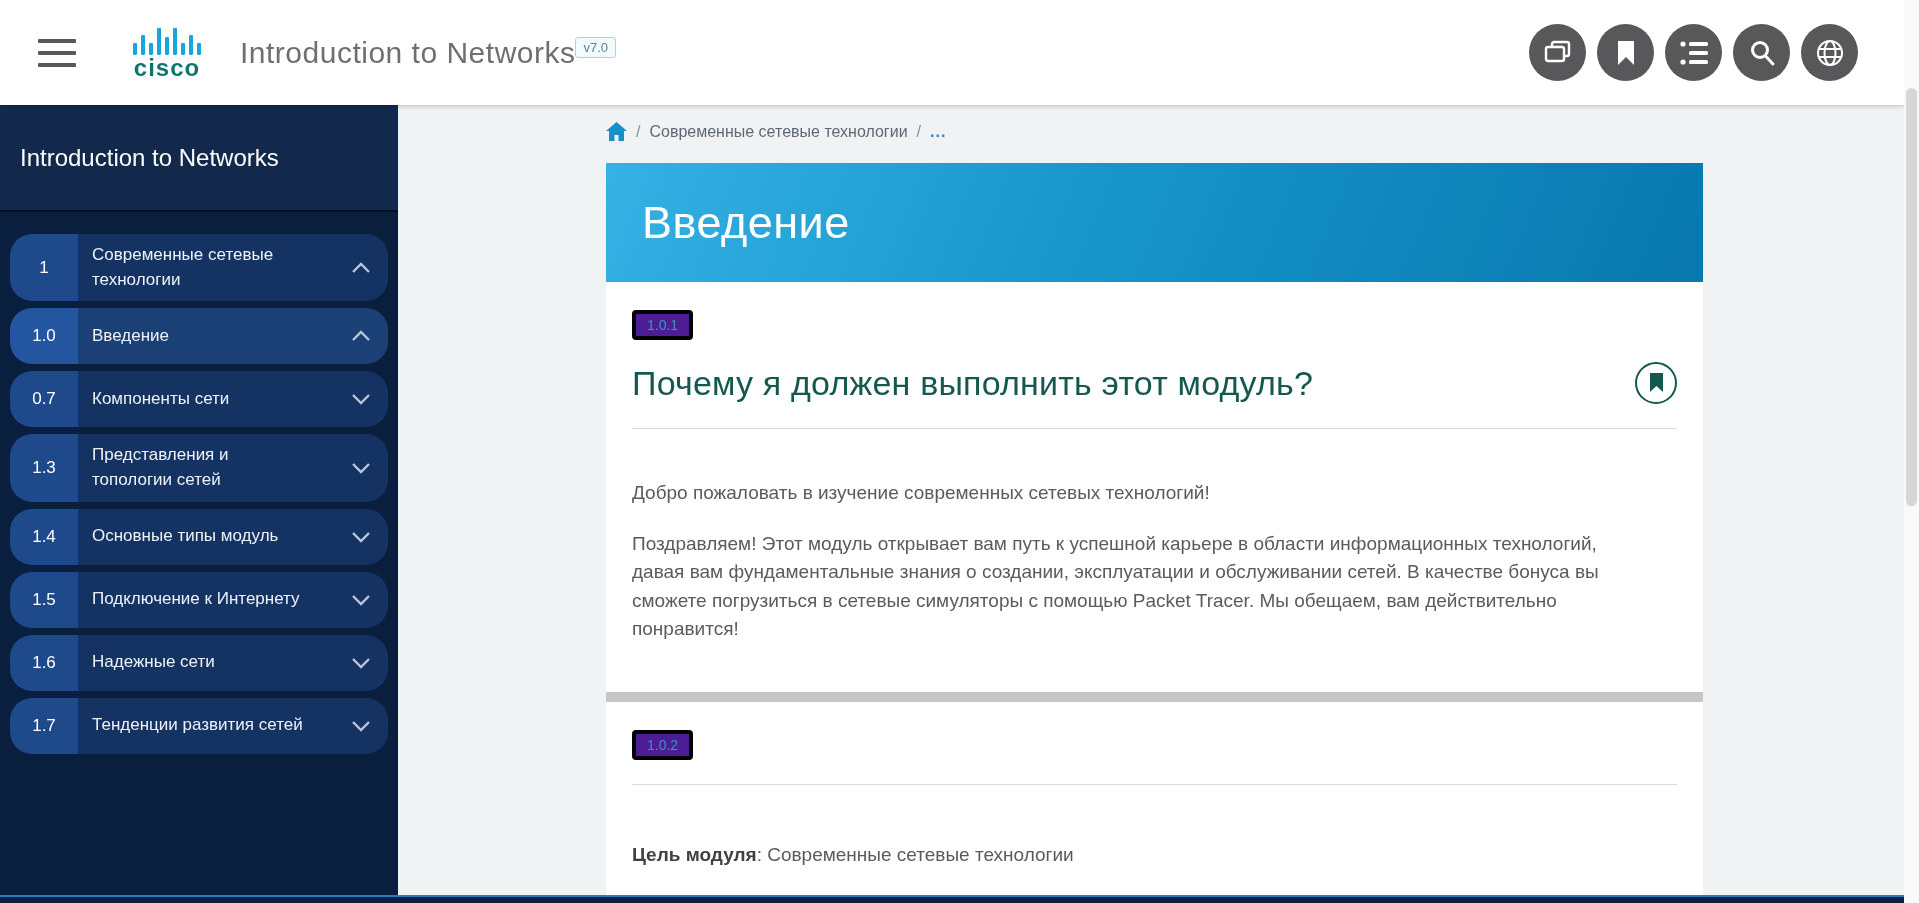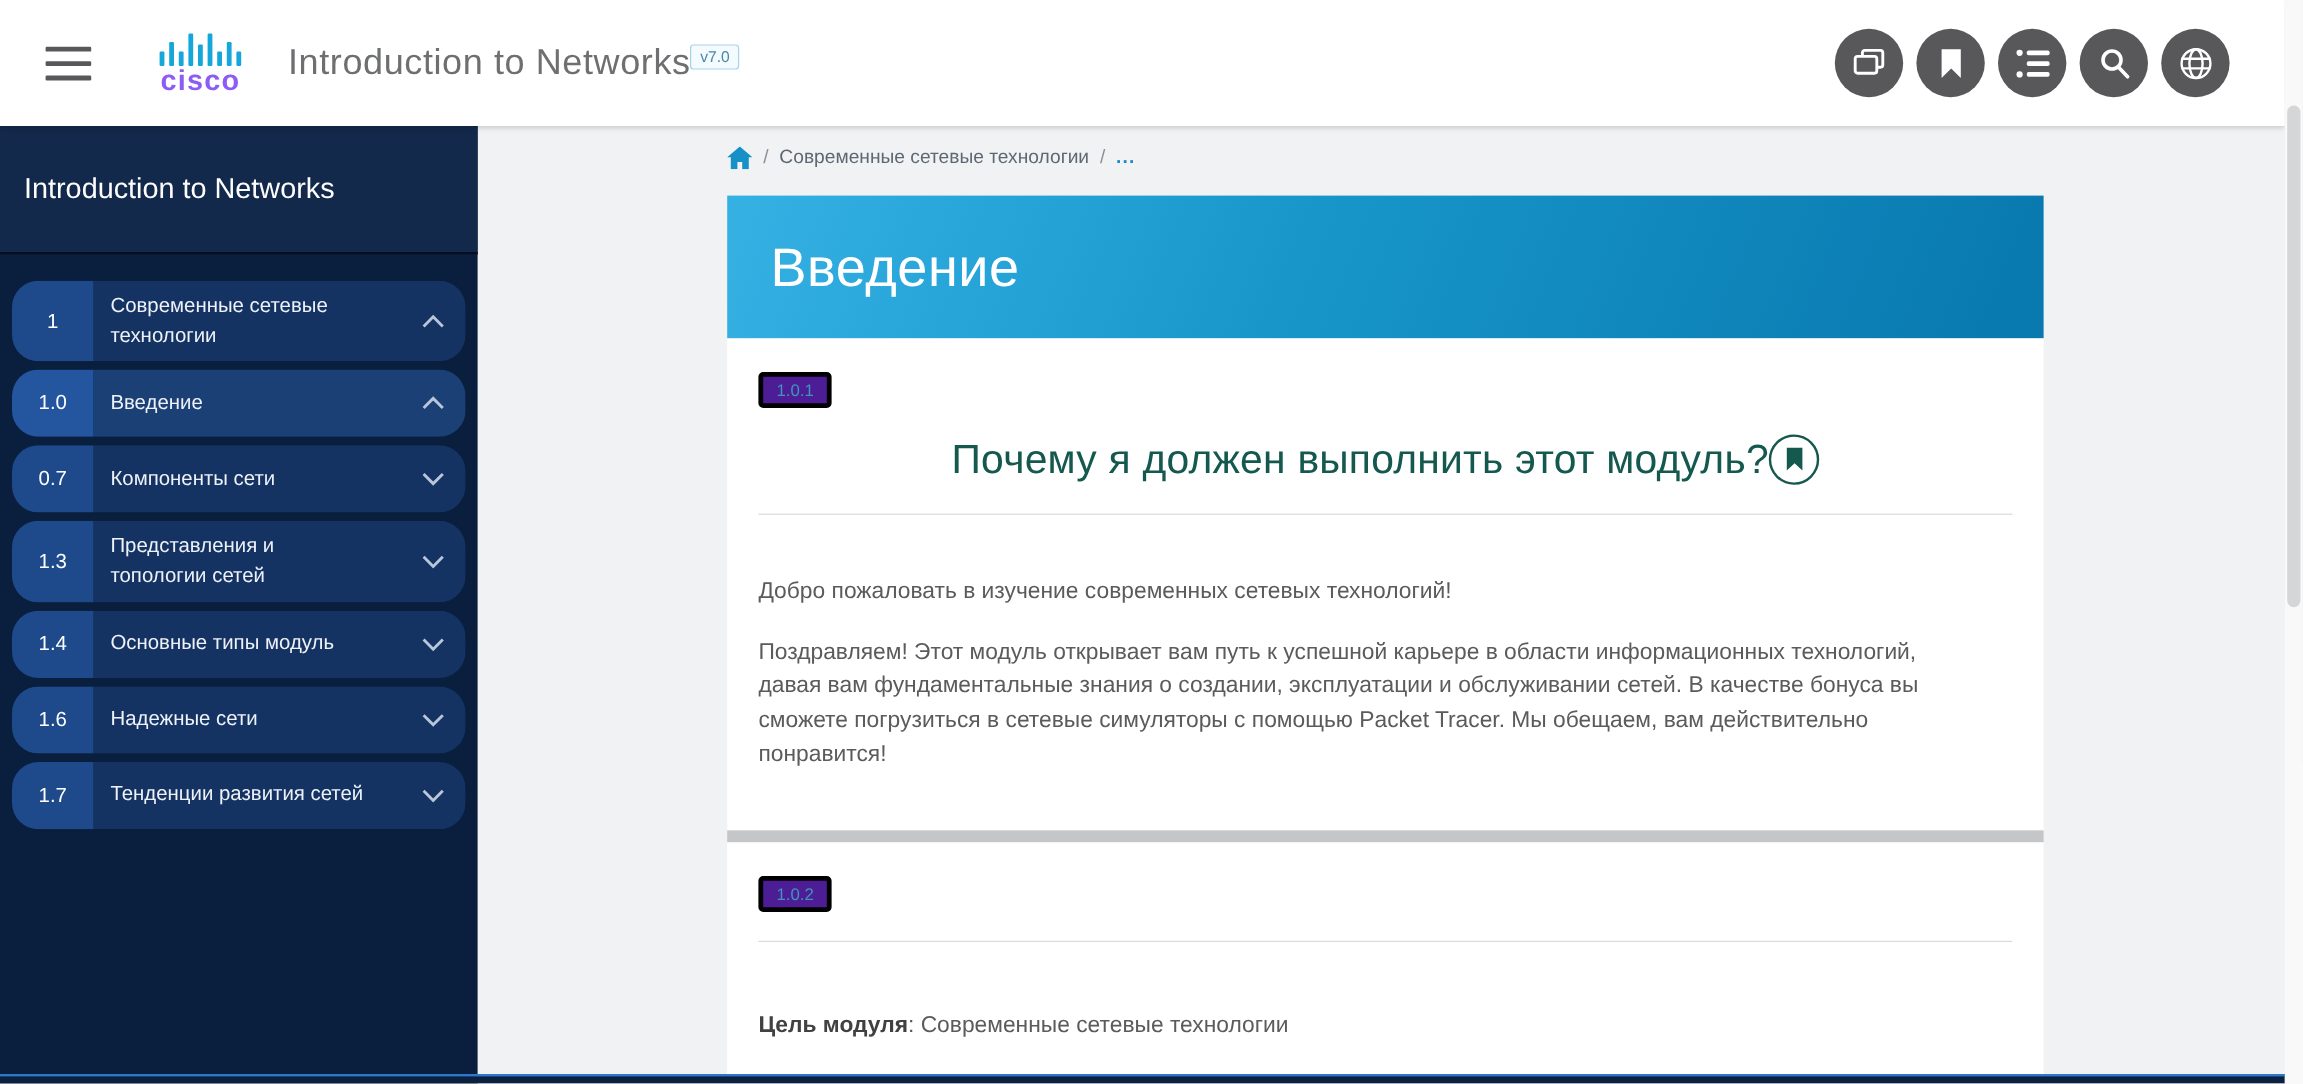--- a/index.html
+++ b/index.html
@@ -16,21 +16,21 @@
     background:#ffffff; z-index:20;
     display:flex; align-items:center;
     box-shadow:0 1px 5px rgba(0,0,0,.22);
   }
   .hamburger { margin-left:36px; width:44px; height:34px; background:none; border:none; cursor:pointer;
     display:flex; flex-direction:column; justify-content:space-between; padding:3px 2px; }
   .hamburger span { display:block; width:38px; height:4px; background:#58585b; border-radius:1px; }
   .logo { margin-left:44px; display:flex; flex-direction:column; align-items:center; width:86px; }
   .logo-bars { display:flex; align-items:flex-end; gap:4px; height:30px; }
   .logo-bars i { display:block; width:4px; background:#15a6da; border-radius:1px; }
-  .logo-text { font-size:24px; font-weight:bold; letter-spacing:1px; color:#8b5cf6; line-height:1; margin-top:1px; }
+  .logo-text { font-size:24px; font-weight:bold; letter-spacing:1px; color:#0f766e; line-height:1; margin-top:1px; }
   .app-title { margin-left:30px; font-size:30px; color:#6e6f71; font-weight:400; letter-spacing:.5px; }
   .version-badge { margin-top:-10px; font-size:13px; color:#4b87a8; background:#f4fbfe;
     border:1px solid #a5d3e8; border-radius:3px; padding:2px 7px; }
   .header-spacer { flex:1; }
   .header-icons { display:flex; gap:11px; margin-right:46px; }
   .icon-btn { width:57px; height:57px; border-radius:50%; background:#58585b; border:none; cursor:pointer;
     display:flex; align-items:center; justify-content:center; }
   .icon-btn svg { display:block; }
 
   
@@ -59,21 +59,21 @@
   .crumb-dots { color:#2287c5; font-weight:bold; letter-spacing:1px; cursor:pointer; }
   .home-link { display:flex; align-items:center; cursor:pointer; }
 
   .banner { margin-top:22px; height:119px; display:flex; align-items:center; padding-left:36px;
     background:linear-gradient(112deg,#35b1e4 0%,#1795c9 45%,#0878ae 100%); }
   .banner-title { color:#ffffff; font-size:45px; font-weight:400; letter-spacing:.5px; }
 
   .card-section { background:#ffffff; padding:28px 26px 48px 26px; }
   .sec-badge { display:inline-block; font-size:14px; color:#4192bc; background:#4c1d95;
     border:4px solid #000000; border-radius:4px; padding:3px 11px; }
-  .heading-row { display:flex; align-items:center; justify-content:center; margin-top:22px; }
+  .heading-row { display:flex; align-items:center; justify-content:space-between; margin-top:22px; }
   .sec-heading { color:#14584e; font-size:34px; font-weight:400; letter-spacing:.2px; }
   .bookmark-btn { width:42px; height:42px; border-radius:50%; background:#fff; border:2px solid #14584e;
     display:flex; align-items:center; justify-content:center; cursor:pointer; flex:0 0 42px; }
   .sec-rule { border:none; border-top:1px solid #d7dbd9; margin-top:24px; }
   .para { color:#5b5b5e; font-size:19px; line-height:1.5; max-width:1010px; }
   .para-first { margin-top:50px; }
   .para-next { margin-top:22px; }
   .goal { margin-top:56px; }
   .goal b { color:#414144; font-weight:bold; }
   .section-divider { height:10px; background:#c5c6c8; }
@@ -210,20 +210,31 @@
       <div class="nav-body">
         <div class="nav-label">Основные типы модуль</div>
         <span class="chev">
           <svg width="20" height="12" viewBox="0 0 20 12" fill="none" stroke-width="2.4">
               <polyline points="2,2 10,10 18,2"></polyline>
             </svg>
         </span>
       </div>
     </div>
 
+    <div class="nav-item">
+      <div class="nav-num">1.5</div>
+      <div class="nav-body">
+        <div class="nav-label">Подключение к Интернету</div>
+        <span class="chev">
+          <svg width="20" height="12" viewBox="0 0 20 12" fill="none" stroke-width="2.4">
+              <polyline points="2,2 10,10 18,2"></polyline>
+            </svg>
+        </span>
+      </div>
+    </div>
 
     <div class="nav-item">
       <div class="nav-num">1.6</div>
       <div class="nav-body">
         <div class="nav-label">Надежные сети</div>
         <span class="chev">
           <svg width="20" height="12" viewBox="0 0 20 12" fill="none" stroke-width="2.4">
               <polyline points="2,2 10,10 18,2"></polyline>
             </svg>
         </span>

